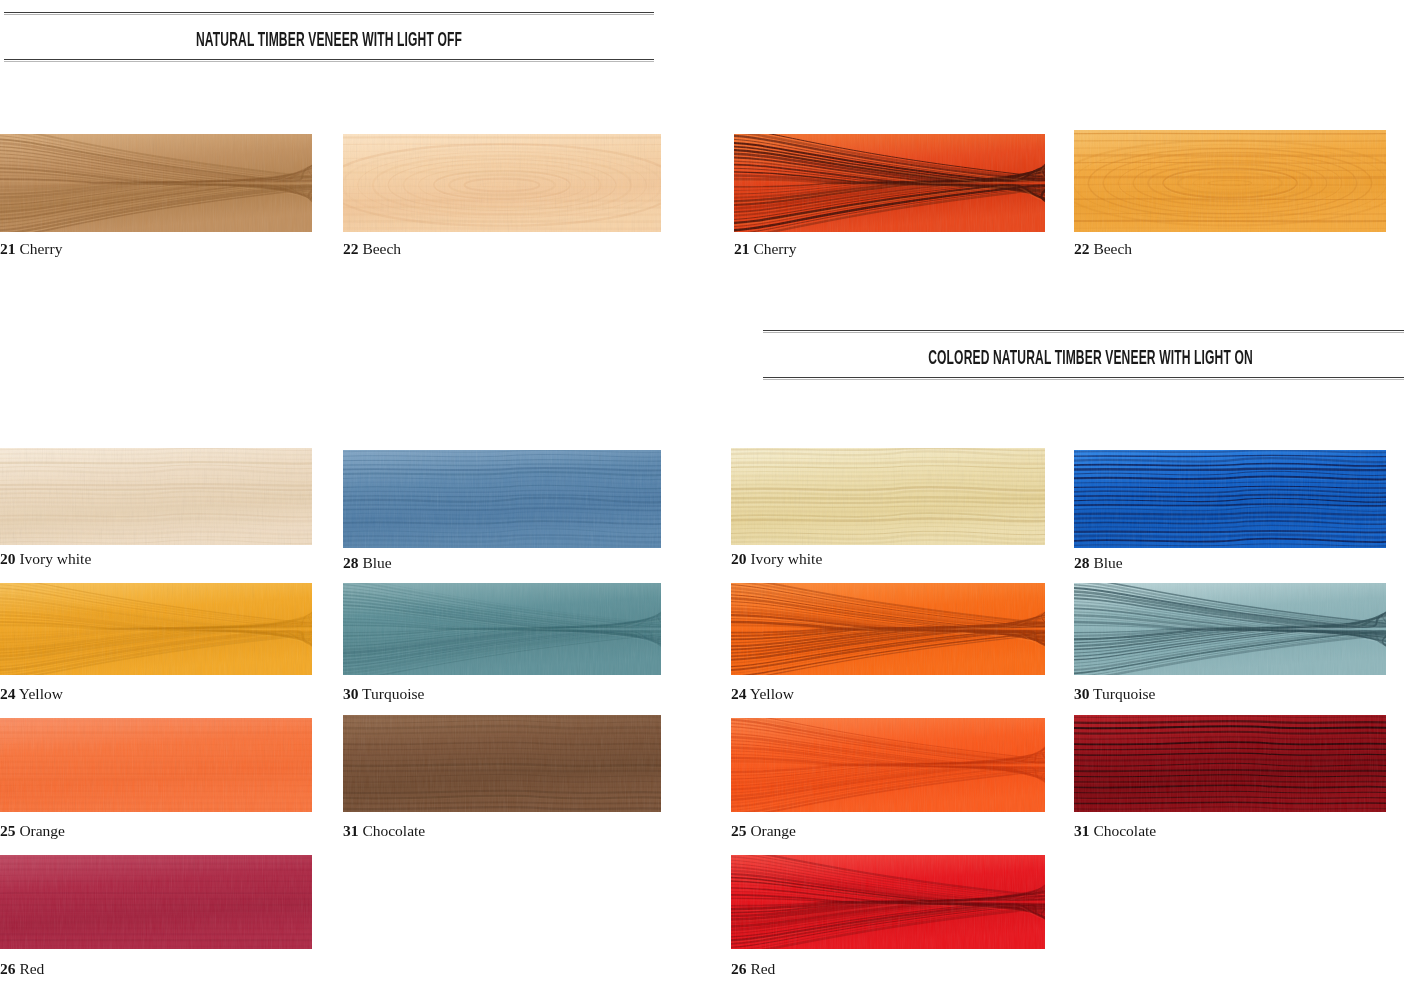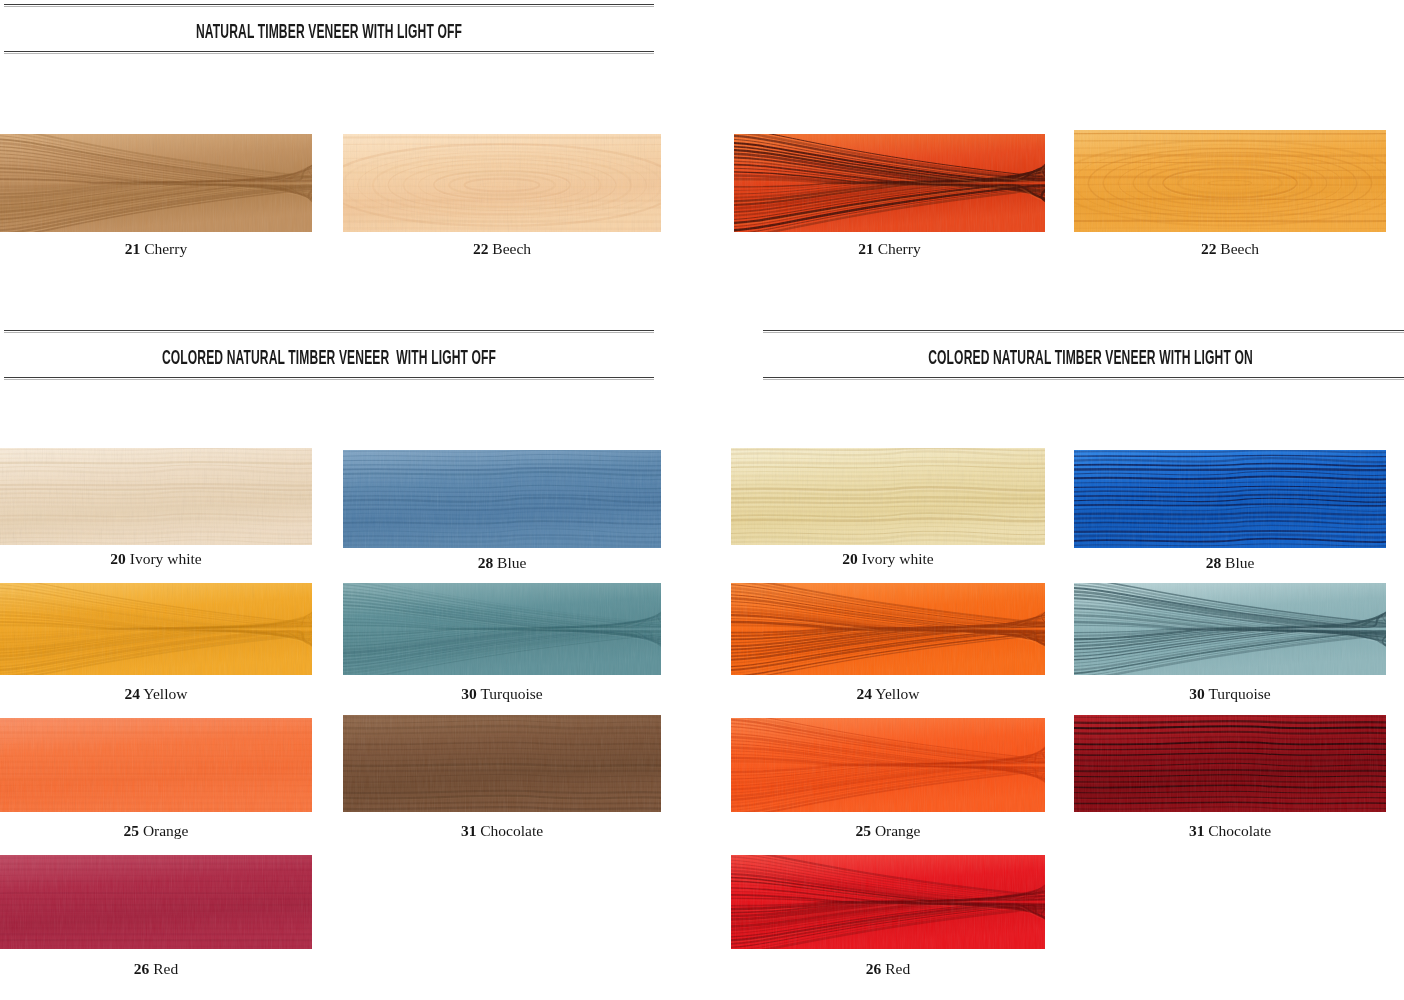--- a/index.html
+++ b/index.html
@@ -38,59 +38,48 @@
   .cell{position:absolute;}
   .swatch{
     position:absolute;left:0;top:0;
     width:100%;height:100%;
     overflow:hidden;
   }
   .swatch svg{display:block;width:100%;height:100%;}
   .caption{
     position:absolute;
     left:0;right:0;
-    text-align:center;
+    text-align:left;
     font-family:"Liberation Serif", serif;
     font-size:15.5px;
     color:#161616;
     white-space:nowrap;
     line-height:1;
   }
   .caption .num{font-weight:700;}
   .caption .nm{font-weight:400;}
 </style>
 </head>
 <body>
 
 <div class="page">
 
-  <div class="section-head" style="left:4px;top:4px;width:650px;height:54px;">
+  <div class="section-head" style="left:4px;top:12px;width:650px;height:54px;">
     <div class="rule" style="top:0;">
         <div class="r1"></div>
         <div class="r2"></div>
       </div>
     <div class="section-title" style="top:18px;">NATURAL TIMBER VENEER WITH LIGHT OFF</div>
     <div class="rule bottom" style="top:46px;">
         <div class="r1"></div>
         <div class="r2"></div>
       </div>
   </div>
 
 
-  <div class="section-head" style="left:4px;top:330px;width:650px;height:50px;">
-    <div class="rule" style="top:0;">
-        <div class="r1"></div>
-        <div class="r2"></div>
-      </div>
-    <div class="section-title" style="top:18px;">COLORED NATURAL TIMBER VENEER  WITH LIGHT OFF</div>
-    <div class="rule bottom" style="top:46px;">
-        <div class="r1"></div>
-        <div class="r2"></div>
-      </div>
-  </div>
 
   <div class="section-head" style="left:763px;top:330px;width:655px;height:58px;">
     <div class="rule" style="top:0;">
         <div class="r1"></div>
         <div class="r2"></div>
       </div>
     <div class="section-title" style="top:18px;">COLORED NATURAL TIMBER VENEER WITH LIGHT ON</div>
     <div class="rule bottom" style="top:46px;">
         <div class="r1"></div>
         <div class="r2"></div>

